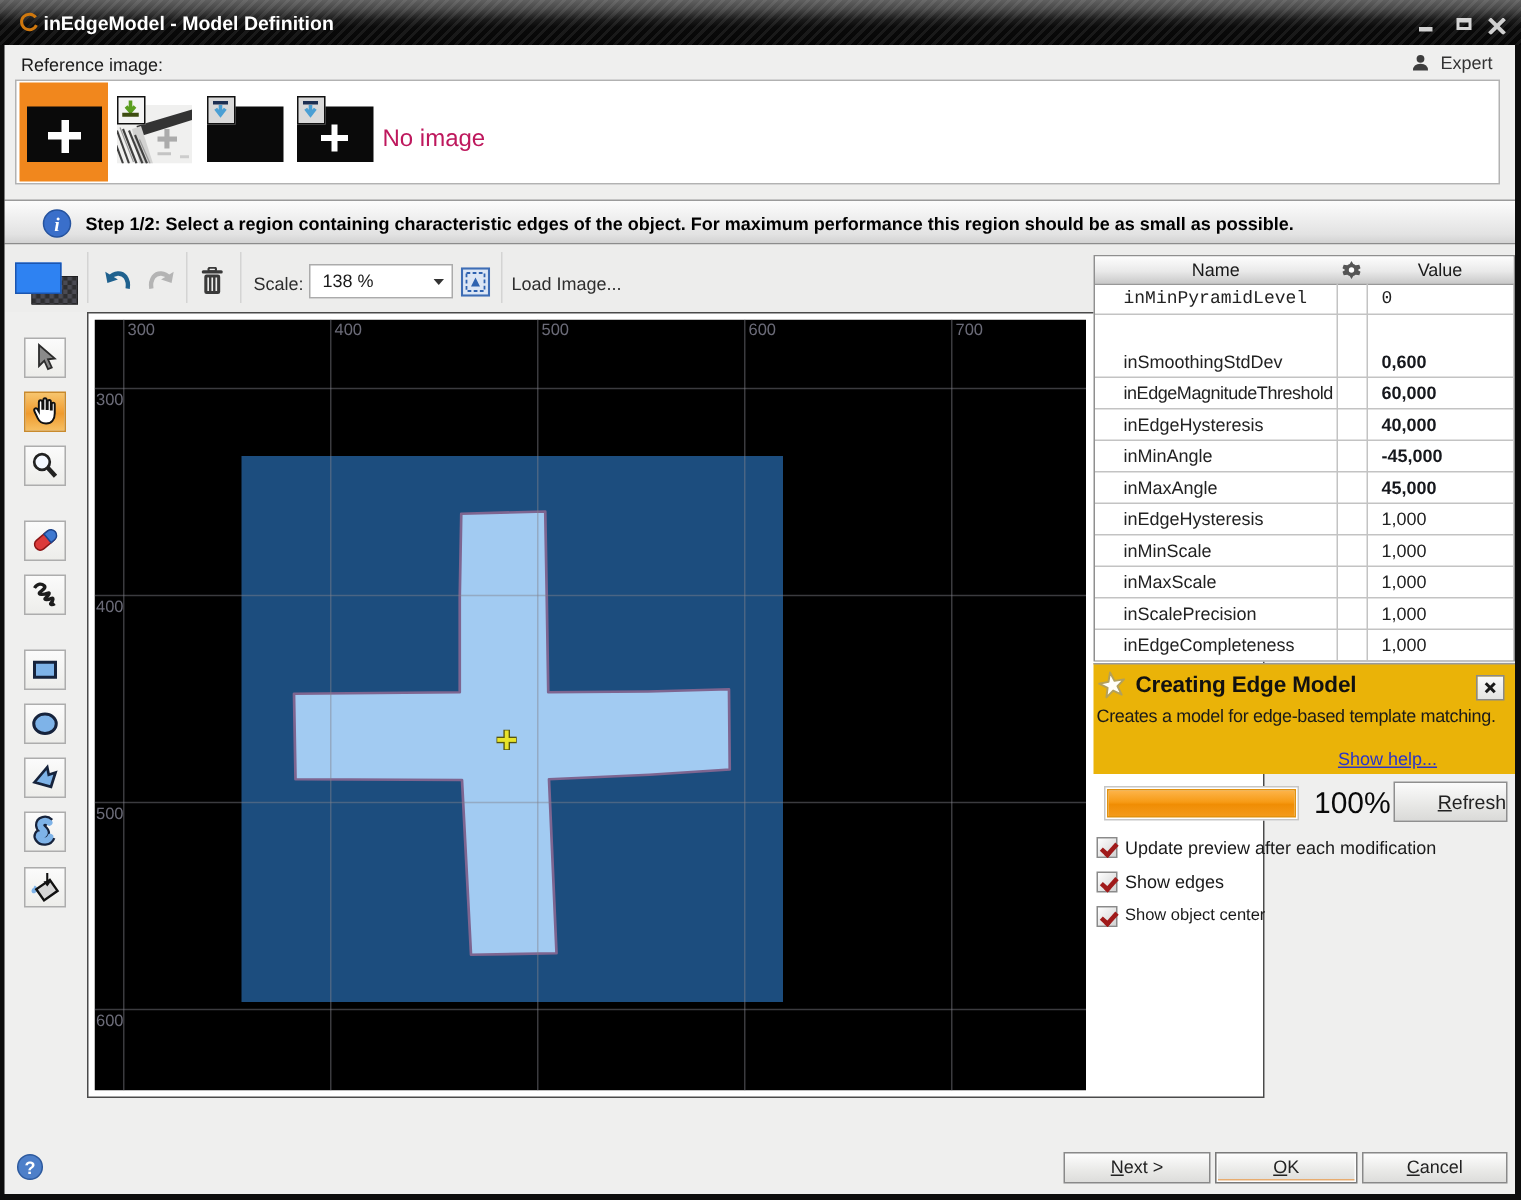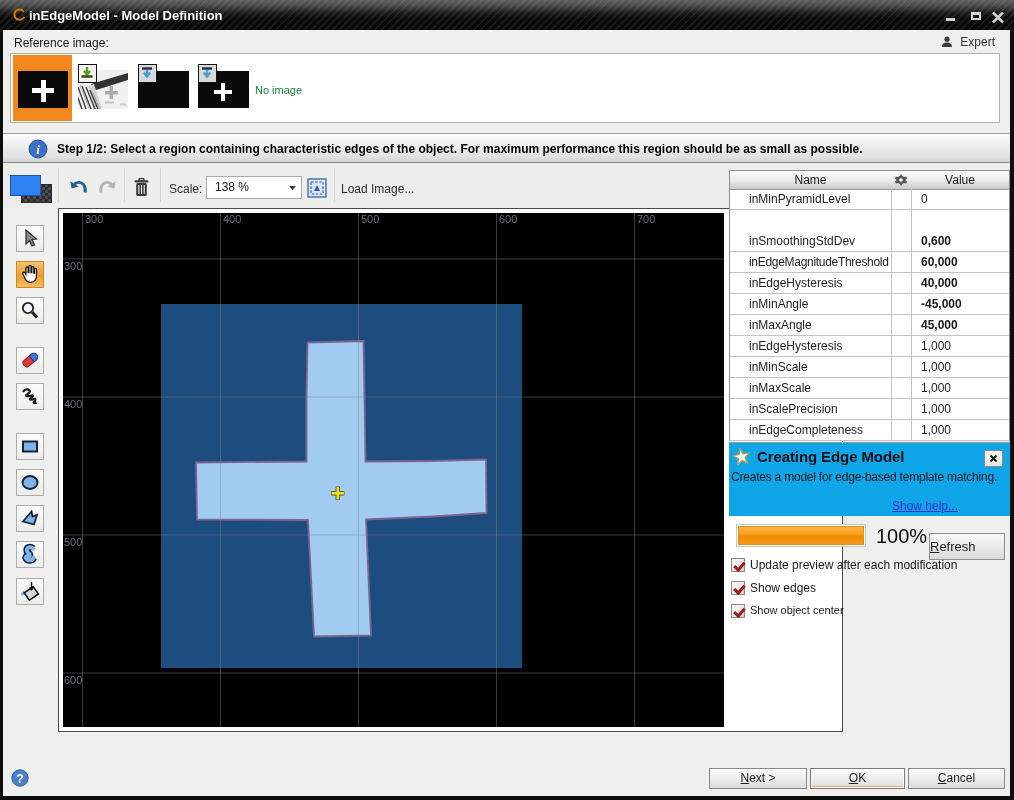--- a/index.html
+++ b/index.html
@@ -104,21 +104,21 @@
 
     <div class="abs" style="left:187px;top:17px;width:51px;height:37px;background:#0a0a0a;"></div>
     <div class="abs" style="left:202.5px;top:36px;width:18px;height:4px;background:#fff;"></div>
     <div class="abs" style="left:209.5px;top:29px;width:4px;height:18px;background:#fff;"></div>
     <div class="abs" style="left:187px;top:10px;width:19px;height:19px;background:#d9d9d9;border:1.5px solid #111;box-sizing:border-box;">
       <svg width="16" height="16" viewBox="0 0 16 16">
         <path d="M3 3.5 L13 3.5" stroke="#1c2f52" stroke-width="2.4"></path>
         <path d="M8 5 L8 10 M4.8 7.5 L8 11.5 L11.2 7.5" fill="none" stroke="#4a9fd4" stroke-width="2.4"></path>
       </svg>
     </div>
-    <div class="abs" style="left:244px;top:30px;font-size:11px;color:#15803d;">No image</div>
+    <div class="abs" style="left:244px;top:30px;font-size:16px;color:#be185d;">No image</div>
   </div>
 
   <div class="abs" style="left:3px;top:133px;width:1007px;height:30px;box-sizing:border-box;
        background:linear-gradient(#fcfcfc,#e2e2e2 80%,#d2d2d2);border-top:1px solid #9a9a9a;border-bottom:1px solid #8c8c8c;">
     <svg class="abs" style="left:25px;top:5px" width="20" height="20" viewBox="0 0 20 20">
       <circle cx="10" cy="10" r="9" fill="#3a6fca"></circle>
       <circle cx="10" cy="10" r="9" fill="none" stroke="#26539e" stroke-width="1"></circle>
       <text x="10" y="15" font-size="13" font-weight="bold" font-style="italic" fill="#fff" text-anchor="middle" font-family="Liberation Serif,serif">i</text>
     </svg>
     <div class="abs" style="left:54px;top:8px;font-size:12px;font-weight:bold;color:#000;">Step 1/2: Select a region containing characteristic edges of the object. For maximum performance this region should be as small as possible.</div>
@@ -281,21 +281,21 @@
 
   <div class="abs" id="grid" style="left:729px;top:170px;width:281px;height:271px;border:1px solid #8f8f8f;box-sizing:border-box;background:#fff;">
     <div class="abs" style="left:0;top:0;width:279px;height:18px;background:linear-gradient(#fdfdfd,#e9e9e9 55%,#c9c9c9);border-bottom:1px solid #989898;">
       <div class="abs" style="left:0;top:2px;width:161px;text-align:center;font-size:12px;color:#1a1a1a;">Name</div>
       <div class="abs" style="left:181px;top:2px;width:98px;text-align:center;font-size:12px;color:#1a1a1a;">Value</div>
       <svg class="abs" style="left:164px;top:2px" width="14" height="14" viewBox="0 0 14 14">
         <path d="M7 1 L8.2 3 A4.3 4.3 0 0 1 9.8 3.9 L12.2 3.5 L13 5.8 L11.2 7 L13 8.2 L12.2 10.5 L9.8 10.1 A4.3 4.3 0 0 1 8.2 11 L7 13 L5.8 11 A4.3 4.3 0 0 1 4.2 10.1 L1.8 10.5 L1 8.2 L2.8 7 L1 5.8 L1.8 3.5 L4.2 3.9 A4.3 4.3 0 0 1 5.8 3 Z" fill="#555"></path>
         <circle cx="7" cy="7" r="1.8" fill="#fff"></circle>
       </svg>
     </div>
-    <div class="row" style="top:18px;">
+    <div class="row" style="top:18px;font-family:Liberation Mono, monospace;">
         <span class="nm">inMinPyramidLevel</span>
         <span class="vl">0</span>
       </div>
     <div class="row" style="top:60px;">
         <span class="nm">inSmoothingStdDev</span>
         <span class="vl bold">0,600</span>
       </div>
     <div class="row" style="top:81px;">
         <span class="nm" style="letter-spacing:-0.3px;">inEdgeMagnitudeThreshold</span>
         <span class="vl bold">60,000</span>
@@ -329,39 +329,39 @@
         <span class="vl">1,000</span>
       </div>
     <div class="row" style="top:249px;">
         <span class="nm">inEdgeCompleteness</span>
         <span class="vl">1,000</span>
       </div>
     <div class="abs" style="left:161px;top:18px;width:1px;height:252px;background:#c3c3c3;"></div>
     <div class="abs" style="left:181px;top:18px;width:1px;height:252px;background:#c3c3c3;"></div>
   </div>
 
-  <div class="abs" id="panel" style="left:729px;top:442px;width:281px;height:73px;background:#0ea5e9;border-top:1px solid #9a9a9a;">
+  <div class="abs" id="panel" style="left:729px;top:442px;width:281px;height:73px;background:#eab308;border-top:1px solid #9a9a9a;">
     <svg class="abs" style="left:3px;top:4px" width="20" height="20" viewBox="0 0 20 20">
       <polygon points="8.0,1.3 11.0,6.9 17.3,5.9 13.0,10.5 15.8,16.1 10.1,13.4 5.6,17.9 6.4,11.6 0.8,8.8 7.0,7.6" fill="#fffef8" stroke="#b3a05a" stroke-width="1.3" stroke-linejoin="round"></polygon>
     </svg>
     <div class="abs" style="left:28px;top:5px;font-size:15px;font-weight:bold;color:#111;letter-spacing:-0.1px;">Creating Edge Model</div>
     <div class="abs" style="left:255px;top:7px;width:19px;height:17px;border:1px solid #8a8a8a;background:linear-gradient(#fafafa,#e4e4e2);box-sizing:border-box;"><svg width="17" height="15" viewBox="0 0 17 15">
           <g stroke="#1a1a1a" stroke-width="2">
             <line x1="5.5" y1="4.5" x2="11.5" y2="10.5"></line>
             <line x1="11.5" y1="4.5" x2="5.5" y2="10.5"></line>
           </g>
         </svg></div>
     <div class="abs" style="left:2px;top:27px;font-size:12px;color:#1a1a1a;letter-spacing:-0.22px;">Creates a model for edge-based template matching.</div>
     <div class="abs" style="left:121px;top:56px;width:150px;text-align:center;font-size:12px;color:#2b35c8;text-decoration:underline;">Show help...</div>
   </div>
   <div class="abs" style="left:736px;top:524px;width:130px;height:23px;border:1px solid #c6c6c5;background:#fff;box-sizing:border-box;">
     <div class="abs" style="left:1px;top:1px;width:126px;height:19px;background:linear-gradient(#fdb44a,#f79b16 45%,#f08d04 55%,#f49a1a);border:1px solid #e2920f;box-sizing:border-box;"></div>
   </div>
   <div class="abs" style="left:876px;top:525px;font-size:20px;color:#0a0a0a;">100%</div>
-  <div class="abs" style="left:929px;top:521px;width:76px;height:27px;border:1px solid #8f8f8f;background:linear-gradient(#fbfbfb,#e7e7e5 60%,#dadad8);box-sizing:border-box;text-align:left;line-height:25px;font-size:13px;color:#222;margin-top:12px;"><u>R</u>efresh</div>
+  <div class="abs" style="left:929px;top:521px;width:76px;height:27px;border:1px solid #8f8f8f;background:linear-gradient(#fbfbfb,#e7e7e5 60%,#dadad8);box-sizing:border-box;text-align:right;line-height:25px;font-size:13px;color:#222;"><u>R</u>efresh</div>
   <div class="chk" style="left:731px;top:558px;"></div>
   <div class="abs" style="left:750px;top:558px;font-size:12px;color:#1a1a1a;">Update preview after each modification</div>
   <div class="chk" style="left:731px;top:581px;"></div>
   <div class="abs" style="left:750px;top:581px;font-size:12px;color:#1a1a1a;">Show edges</div>
   <div class="chk" style="left:731px;top:604px;"></div>
   <div class="abs" style="left:750px;top:604px;font-size:11px;color:#1a1a1a;">Show object center</div>
 
   <svg class="abs" style="left:11px;top:769px" width="18" height="18" viewBox="0 0 18 18">
     <circle cx="9" cy="9" r="8.2" fill="#4d7fc9" stroke="#2d5a9e" stroke-width="1"></circle>
     <text x="9" y="13.5" font-size="12" font-weight="bold" fill="#fff" text-anchor="middle">?</text>

